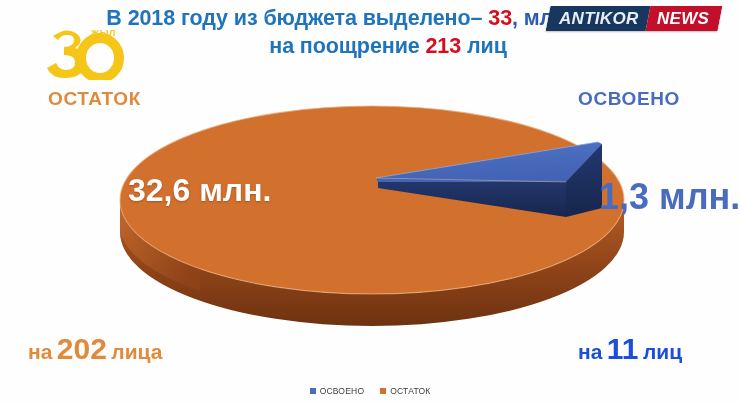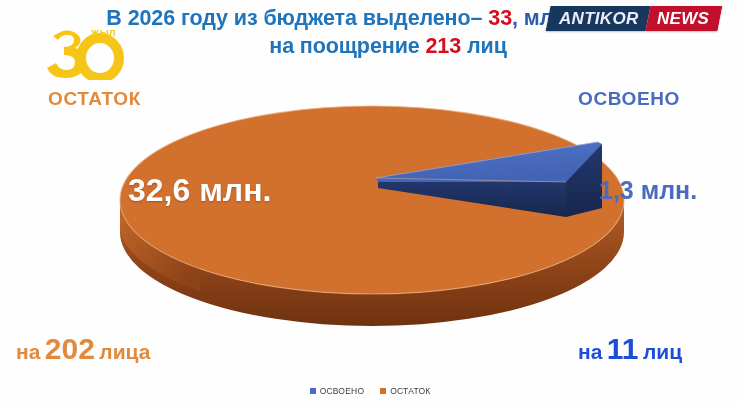--- a/index.html
+++ b/index.html
@@ -123,34 +123,34 @@
   .val-big-left {
     left: 128px;
     top: 172px;
     font-size: 32px;
     color: #FFFFFF;
     text-shadow: 0 1px 2px rgba(80,35,5,0.35);
   }
   .val-big-right {
     left: 599px;
     top: 176px;
-    font-size: 25px;
+    font-size: 36px;
     color: #4A6CBF;
     text-align: center;
   }
 
   
   .persons {
     position: absolute;
     white-space: nowrap;
     font-weight: bold;
   }
   .persons .sm { font-size: 21px; }
   .persons .lg { font-size: 30px; }
-  .persons-left  { left: 16px;  top: 332px; color: #E08A3C; }
+  .persons-left  { left: 28px;  top: 332px; color: #E08A3C; }
   .persons-right { left: 578px; top: 332px; color: #1d4ed8; }
 
   
   .legend {
     position: absolute;
     left: 0;
     top: 386px;
     width: 740px;
     display: flex;
     justify-content: center;
@@ -181,21 +181,21 @@
   <div class="anniv-logo">
     <svg width="78" height="66" viewBox="0 0 78 66" xmlns="http://www.w3.org/2000/svg">
 
       <path d="M6 22 q14 -10 24 -2 q8 7 -2 14 q12 3 10 16 q-2 14 -20 14 q-14 0 -18 -10 l9 -5 q3 7 10 7 q9 0 9 -8 q0 -7 -11 -7 l0 -8 q10 0 10 -7 q0 -5 -7 -5 q-6 0 -9 5 z" fill="#F5C518"></path>
       <ellipse cx="53" cy="44" rx="19" ry="20" fill="none" stroke="#F5C518" stroke-width="10"></ellipse>
       <text x="44" y="22" font-family="'Liberation Sans',sans-serif" font-size="9" font-weight="bold" fill="#F5C518" letter-spacing="0.5">ЖЫЛ</text>
     </svg>
   </div>
 
   <div class="headline">
-    <span class="line1"><span>В 2026 году из бюджета выделено–</span>
+    <span class="line1"><span>В 2018 году из бюджета выделено–</span>
       <span class="hl-red">33</span><span class="hl-faded">, млн. тенге</span></span>
     <span class="line2"><span>на поощрение</span>
       <span class="hl-red">213</span>
       <span>лиц</span></span>
   </div>
 
   <div class="antikor-badge">
     <div class="antikor-dark">
       <span class="antikor-word ak">ANTIKOR</span>
     </div>

